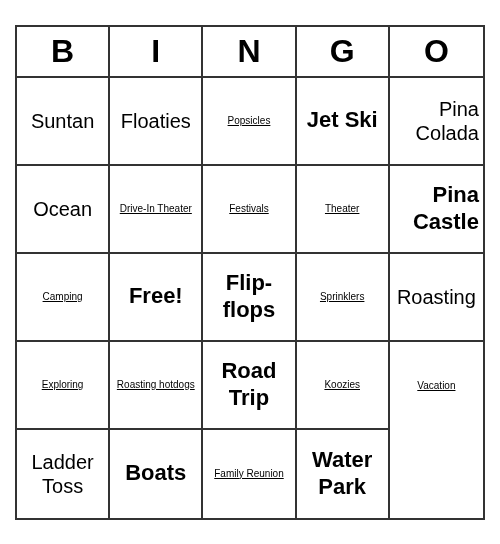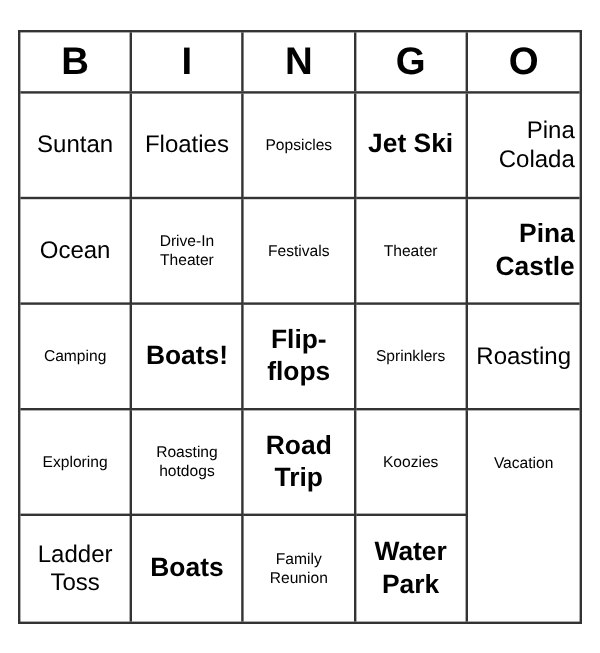--- a/index.html
+++ b/index.html
@@ -58,21 +58,22 @@
       line-height: 1.2;
     }
     .size-large {
       font-size: 22px;
       font-weight: bold;
     }
     .size-medium {
       font-size: 20px;
     }
     .size-small {
-      font-size: 13px;
+      font-size: 10px;
+      text-decoration: underline;
     }
   </style>
 </head>
 <body>
 
 <div class="bingo-card">
   <div class="bingo-header">
   <div class="bingo-header-cell">B</div>
       <div class="bingo-header-cell">I</div>
       <div class="bingo-header-cell">N</div>
@@ -107,21 +108,21 @@
       <div class="bingo-cell">
         <span class="cell-text size-small">Theater</span>
       </div>
       <div class="bingo-cell">
         <span class="cell-text size-large">Pina Castle</span>
       </div>
       <div class="bingo-cell">
         <span class="cell-text size-small">Camping</span>
       </div>
       <div class="bingo-cell">
-        <span class="cell-text size-large">Boats!</span>
+        <span class="cell-text size-large">Free!</span>
       </div>
       <div class="bingo-cell">
         <span class="cell-text size-large">Flip-flops</span>
       </div>
       <div class="bingo-cell">
         <span class="cell-text size-small">Sprinklers</span>
       </div>
       <div class="bingo-cell">
         <span class="cell-text size-medium">Roasting</span>
       </div>

